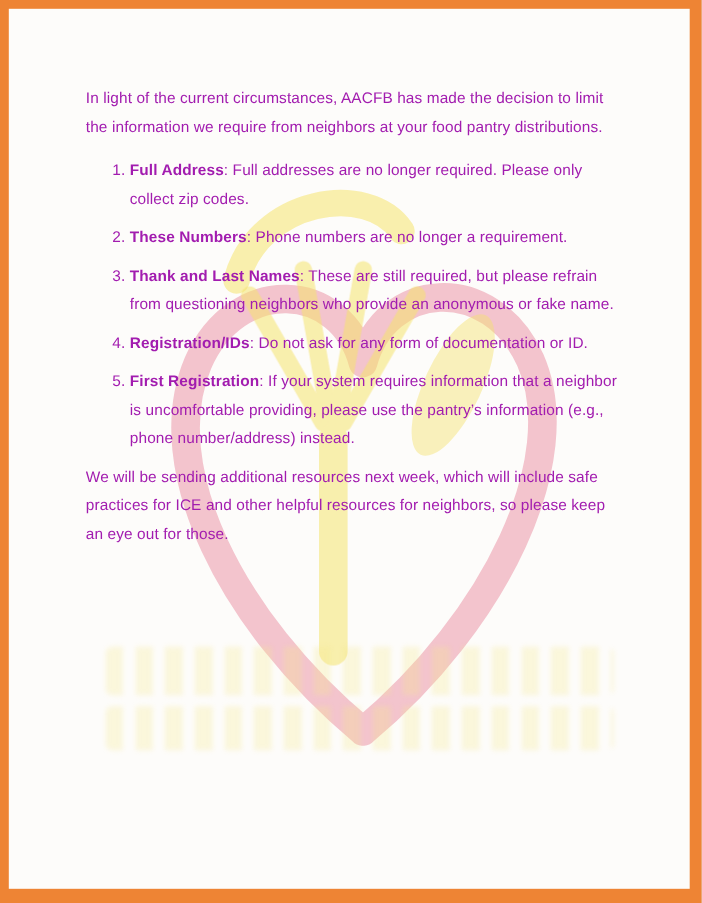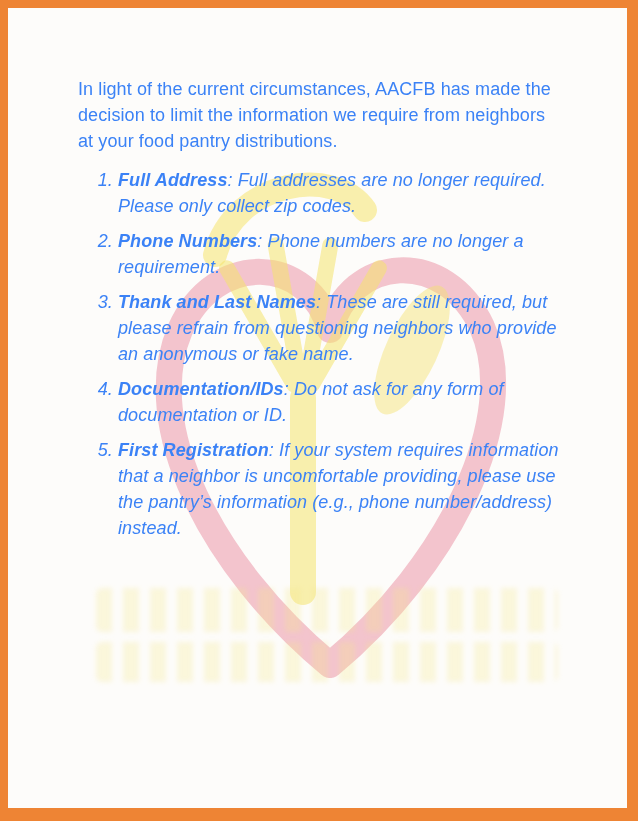--- a/index.html
+++ b/index.html
@@ -29,25 +29,25 @@
     height:44px; margin-bottom:10px; border-radius:6px;
     background:repeating-linear-gradient(90deg,
       rgba(246,233,140,.55) 0 16px, rgba(246,233,140,0) 16px 27px);
   }
   .wm-row:last-child{height:40px;}
   
   .content{
     position:absolute; left:70px; top:68px; width:484px;
     z-index:1;
     font-family:"Liberation Sans", sans-serif;
-    font-size:18px; line-height:26px; color:#3b82f6;
+    font-size:14px; line-height:26px; color:#a21caf;
     letter-spacing:.1px;
   }
   .content p{margin:0 0 9px 0;}
-  ol.policy-list{margin:13px 0 9px 0; padding:0 0 0 40px; list-style:decimal;font-style:italic;}
+  ol.policy-list{margin:13px 0 9px 0; padding:0 0 0 40px; list-style:decimal;}
   ol.policy-list li{margin:0 0 9px 0;}
   .item-label{font-weight:700;}
 </style>
 </head>
 <body>
 
 <div class="frame">
   <div class="page">
 
     <svg class="watermark" viewBox="0 0 420 570">
@@ -72,22 +72,23 @@
     <div class="wm-textband">
       <div class="wm-row"></div>
       <div class="wm-row"></div>
     </div>
 
     <div class="content">
       <p>In light of the current circumstances, AACFB has made the decision to limit the information we require from neighbors at your food pantry distributions.</p>
 
       <ol class="policy-list">
         <li><span class="item-label">Full Address</span><span>: Full addresses are no longer required. Please only collect zip codes.</span></li>
-        <li><span class="item-label">Phone Numbers</span><span>: Phone numbers are no longer a requirement.</span></li>
+        <li><span class="item-label">These Numbers</span><span>: Phone numbers are no longer a requirement.</span></li>
         <li><span class="item-label">Thank and Last Names</span><span>: These are still required, but please refrain from questioning neighbors who provide an anonymous or fake name.</span></li>
-        <li><span class="item-label">Documentation/IDs</span><span>: Do not ask for any form of documentation or ID.</span></li>
+        <li><span class="item-label">Registration/IDs</span><span>: Do not ask for any form of documentation or ID.</span></li>
         <li><span class="item-label">First Registration</span><span>: If your system requires information that a neighbor is uncomfortable providing, please use the pantry’s information (e.g., phone number/address) instead.</span></li>
       </ol>
 
+      <p>We will be sending additional resources next week, which will include safe practices for ICE and other helpful resources for neighbors, so please keep an eye out for those.</p>
     </div>
 
   </div>
 </div>
 
 </body></html>

